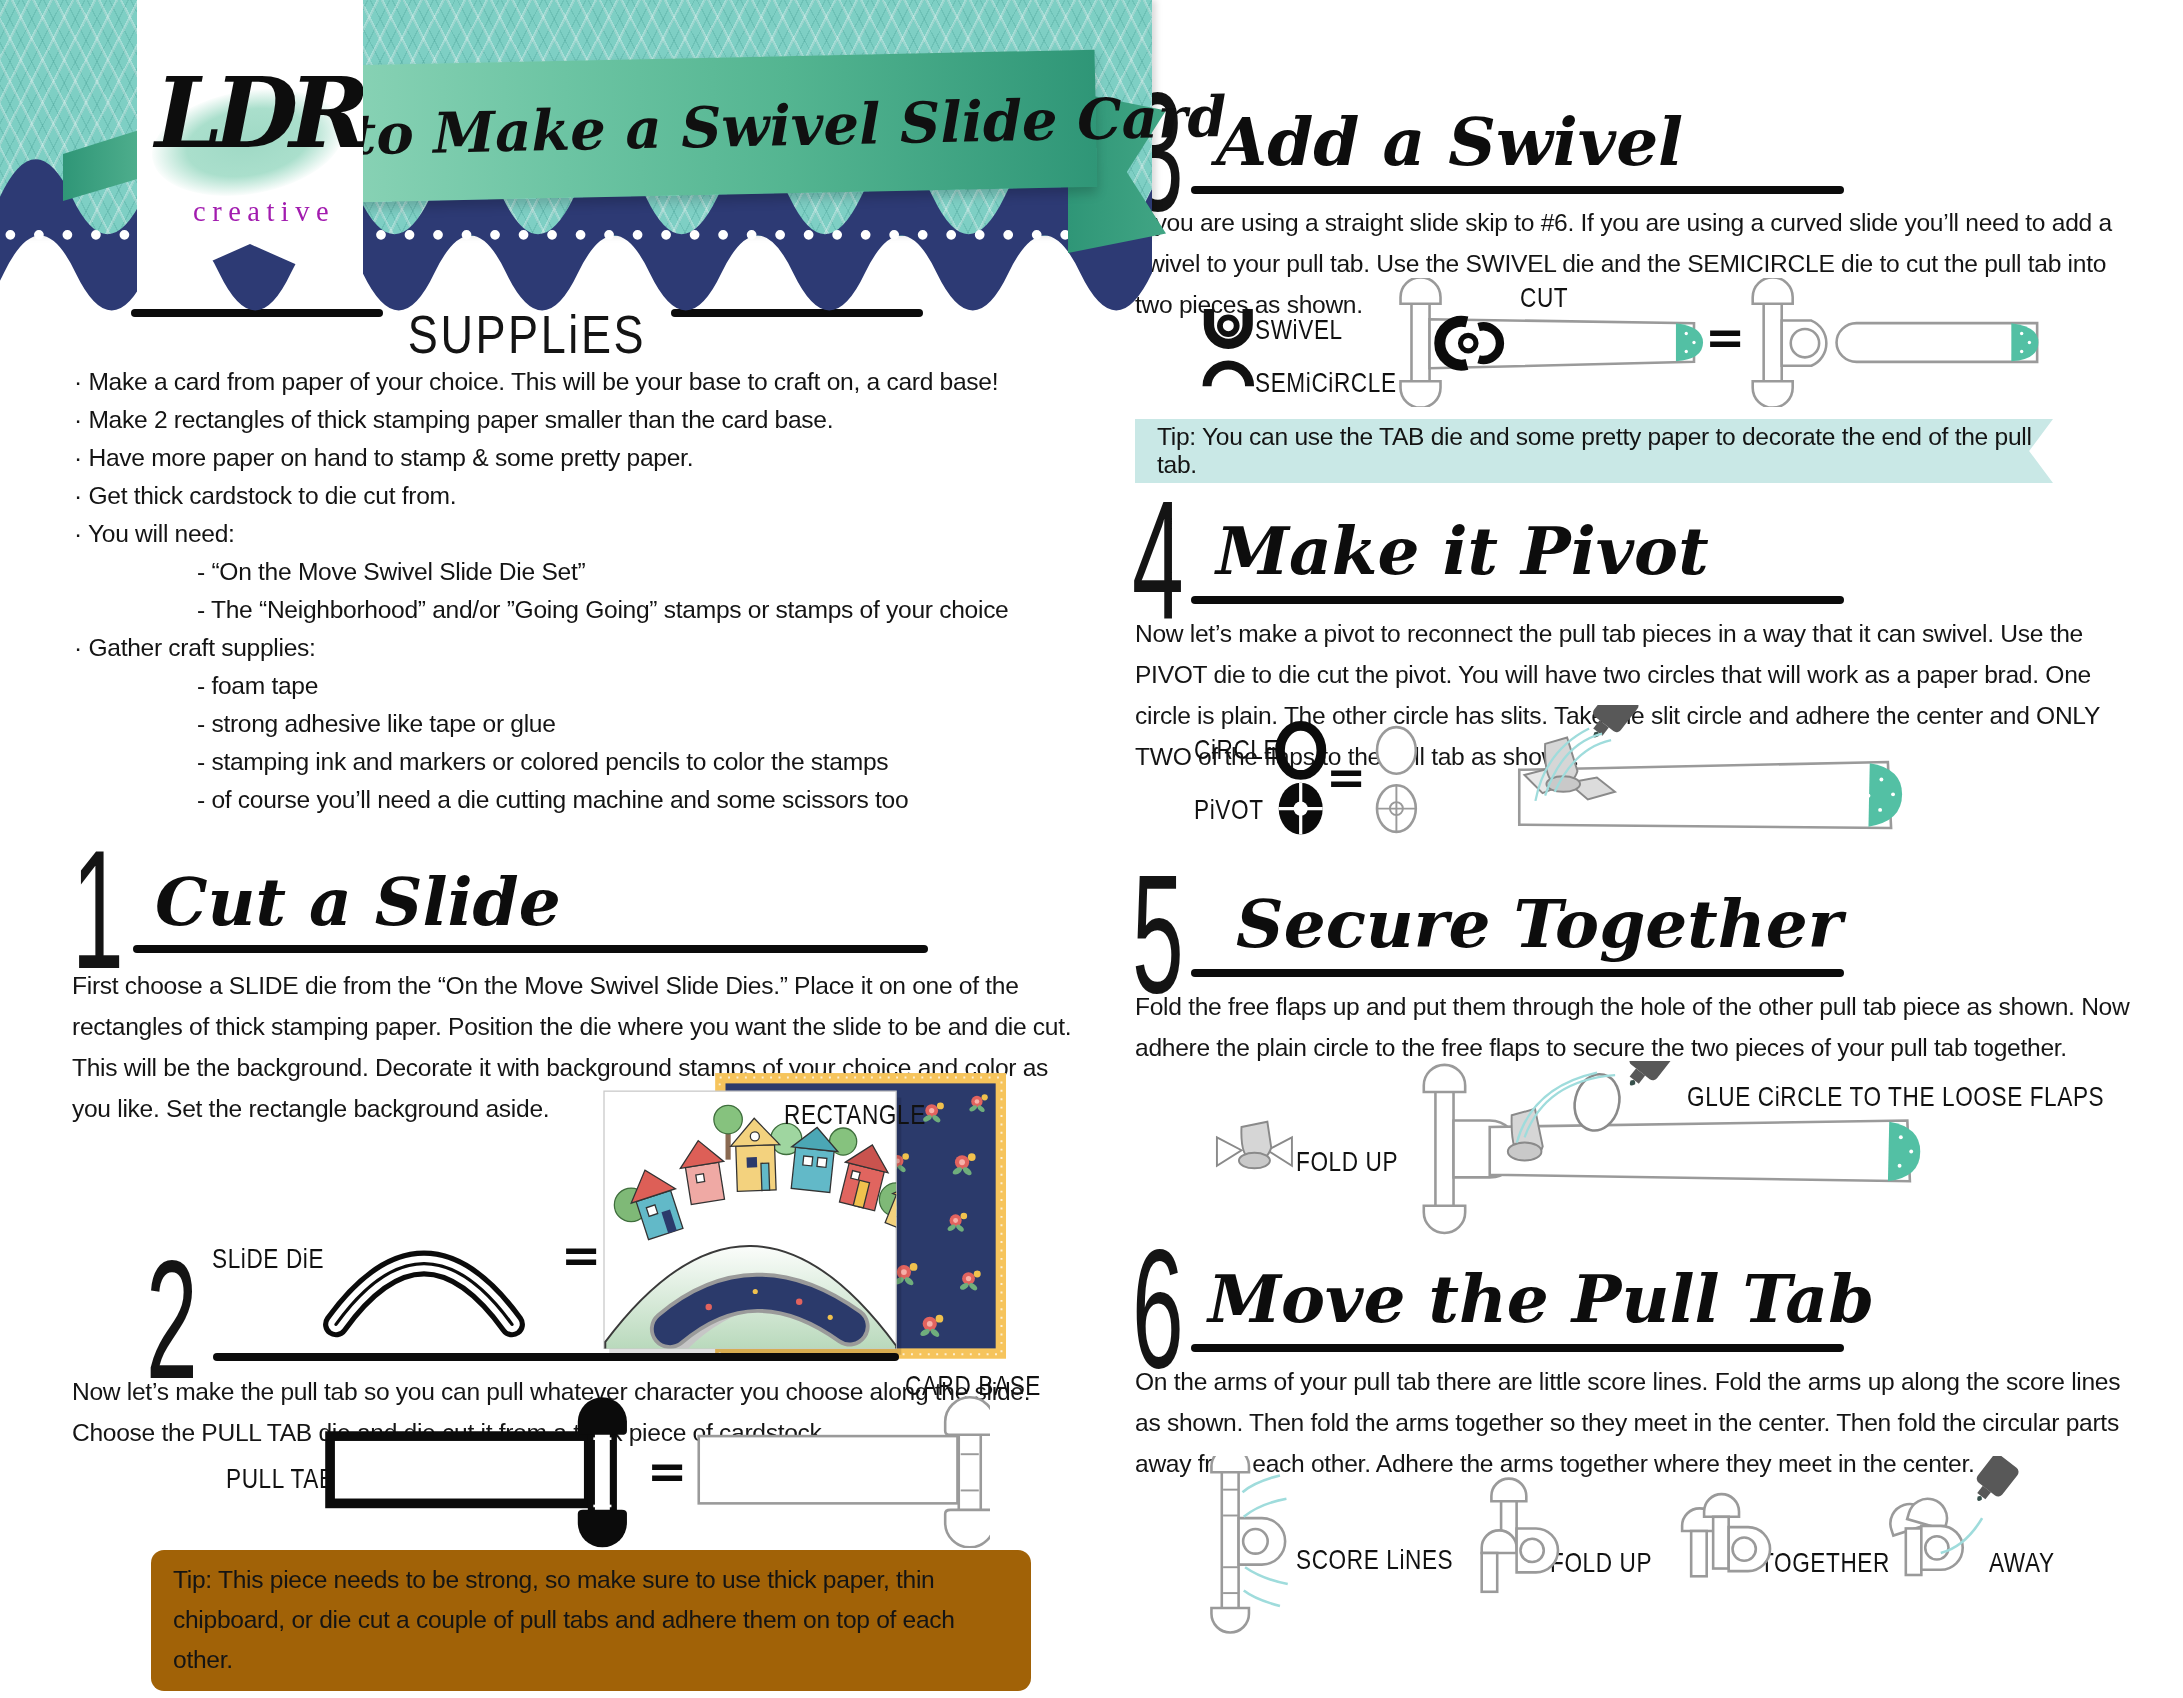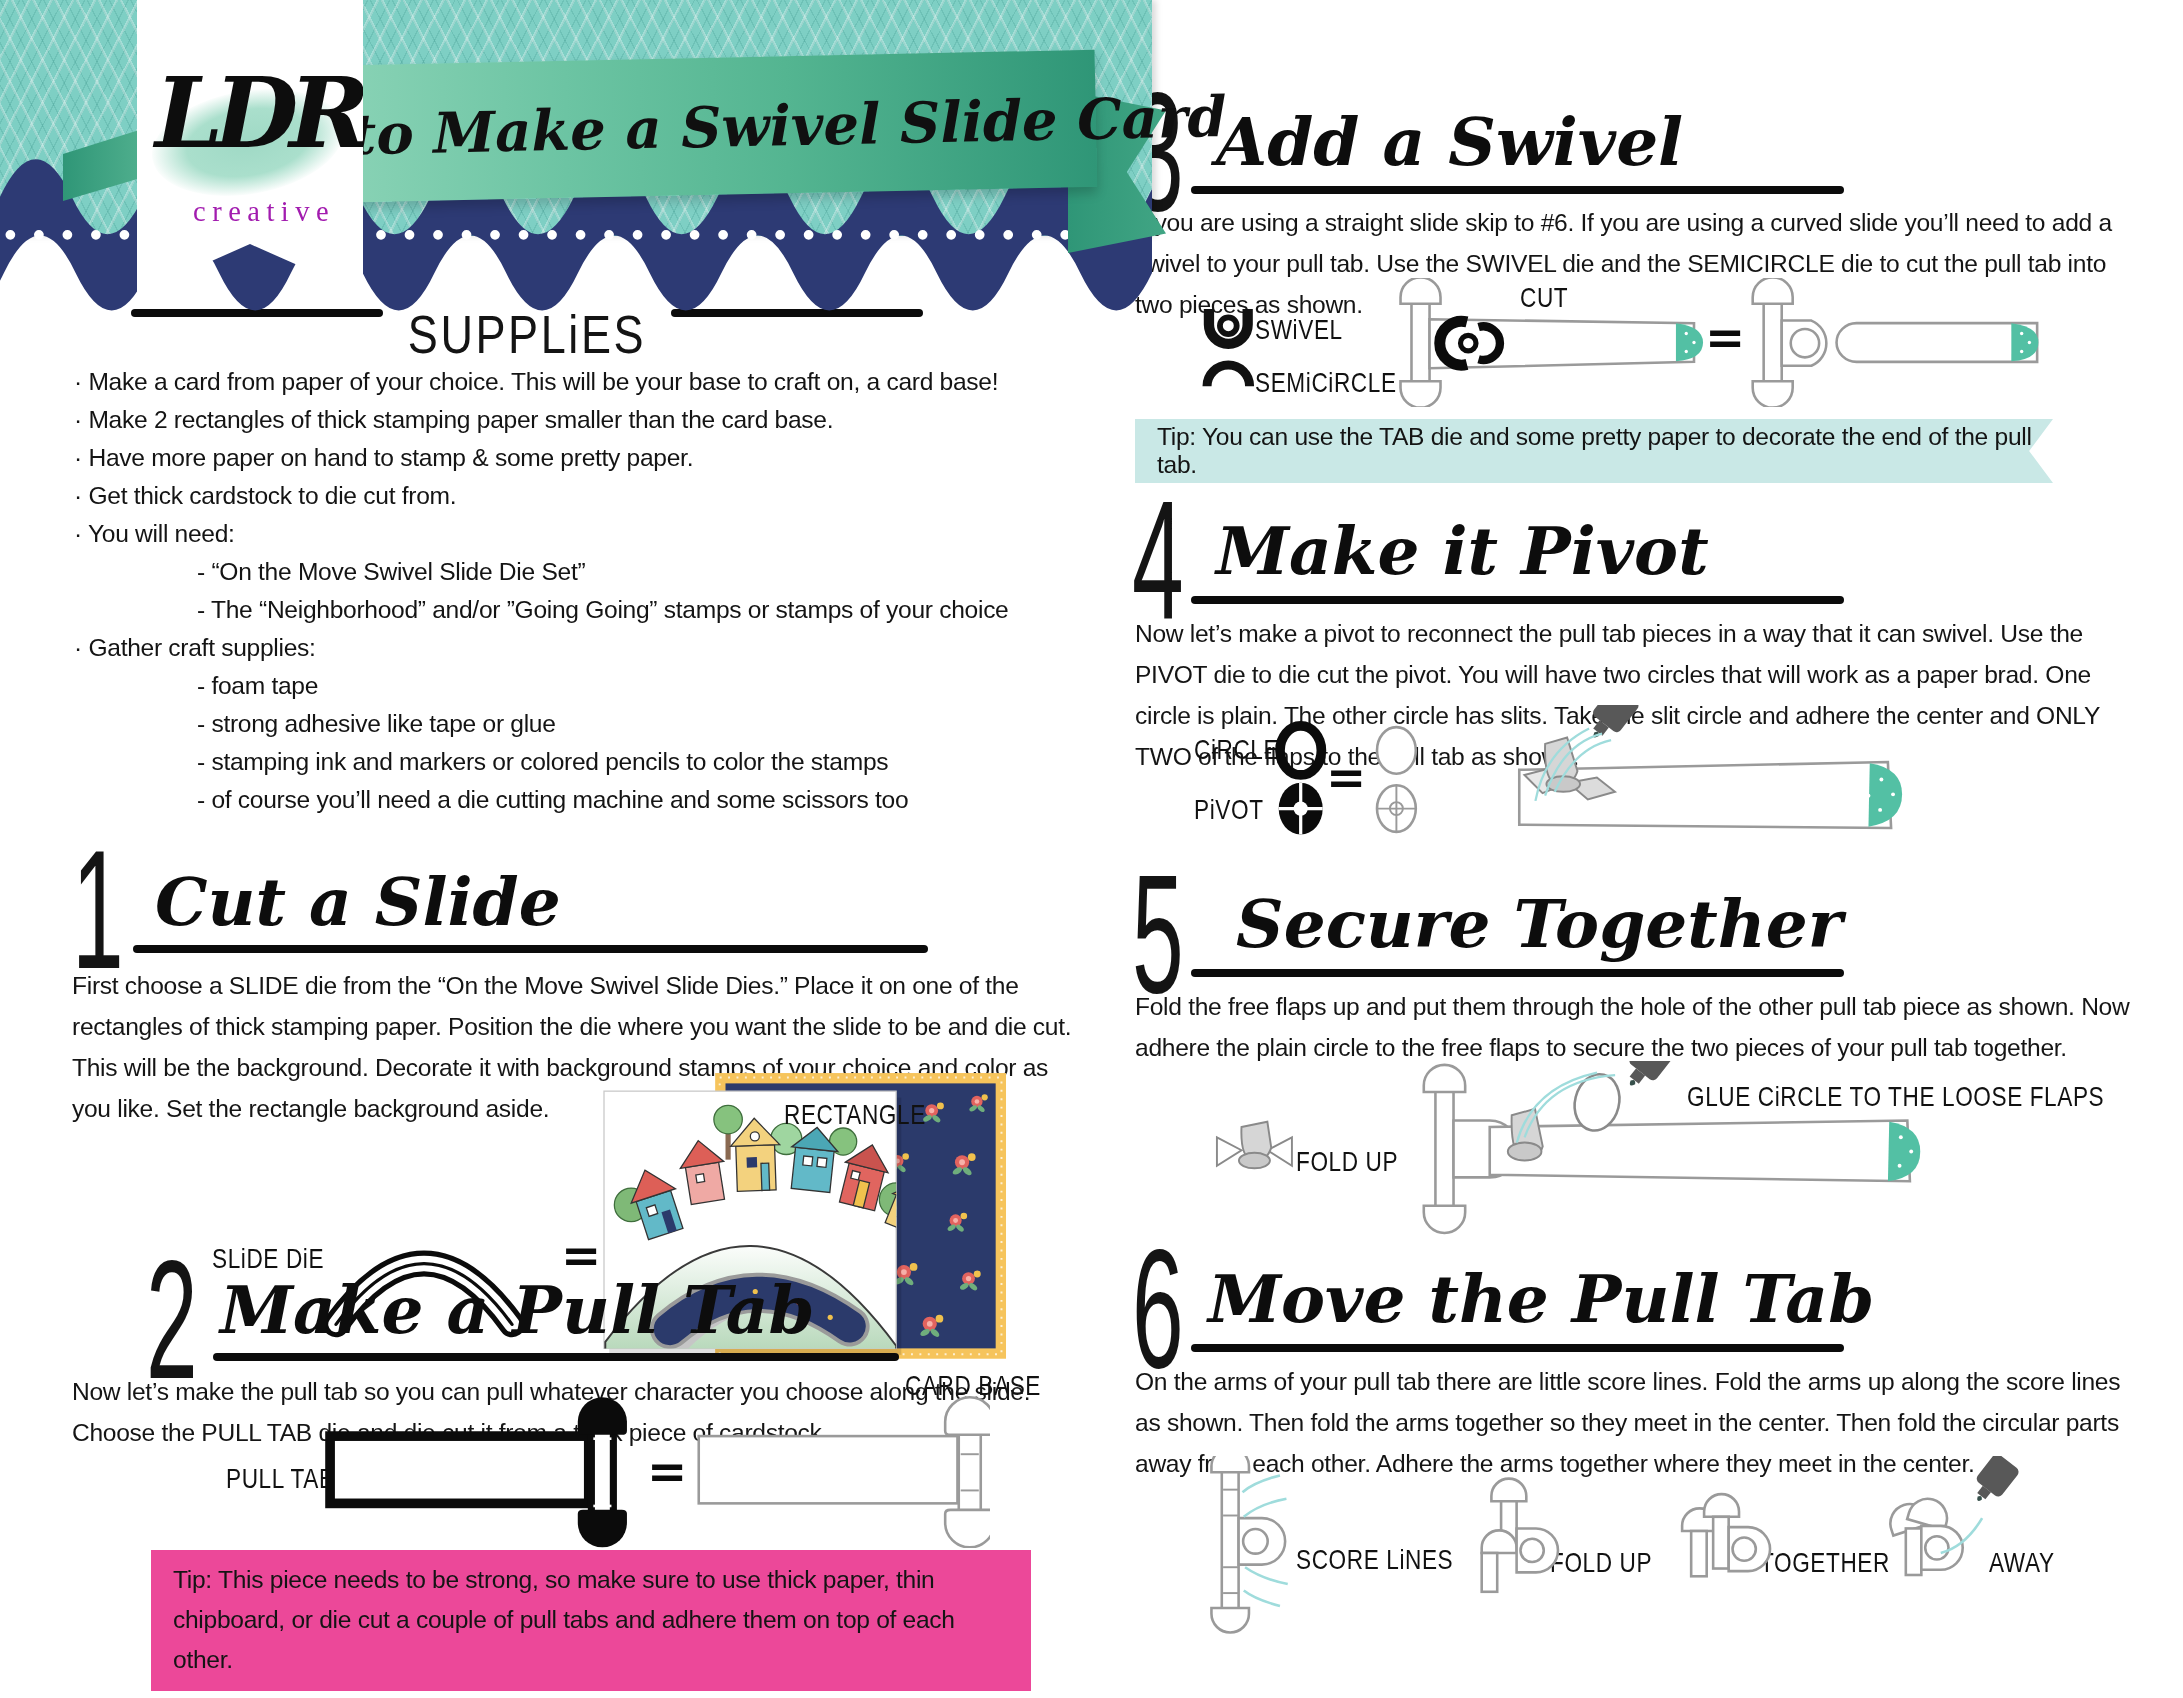--- a/index.html
+++ b/index.html
@@ -49,21 +49,21 @@
     white-space:nowrap;font-weight:400;}
   .hline{height:7.8px;background:#0b0b0b;border-radius:3.9px;}
   .bignum{font-family:"Liberation Sans",sans-serif;font-weight:400;font-size:169px;line-height:.82;
     display:inline-block;transform:scaleX(.55);transform-origin:left top;}
   .sectitle{font-family:"DejaVu Serif",serif;font-style:italic;font-weight:700;font-size:66px;
     white-space:nowrap;color:#0d0d0d;}
   .rule{position:absolute;height:8.4px;background:#0b0b0b;border-radius:4.5px;}
   .lbl{display:inline-block;font-size:22.6px;letter-spacing:0.6px;white-space:nowrap;
     transform:scaleY(1.25);transform-origin:left top;color:#111;}
   .eq{font-family:"DejaVu Sans",sans-serif;font-size:48px;font-weight:900;color:#0b0b0b;}
-  .tipbox{background:#ec4899;box-sizing:border-box;}
+  .tipbox{background:#a16207;box-sizing:border-box;border-radius:13px;}
   .tip-text{font-size:24.6px;line-height:40px;letter-spacing:-0.3px;padding:10.3px 22px;}
   .tipflag{background:#c9e8e6;clip-path:polygon(0 0,100% 0,97.4% 50%,100% 100%,0 100%);
     display:flex;align-items:center;box-sizing:border-box;padding-left:22px;}
   svg{display:block;}
 </style>
 </head>
 <body>
 
 <div class="page">
 
@@ -221,21 +221,20 @@
           <circle cx="320" cy="368" r="5" fill="#e2635e"></circle>
             <circle cx="368" cy="392" r="4" fill="#f0c14d"></circle>
         </g>
       </g>
     </g>
   </svg>
   <div class="abs lbl" style="left:784px;top:1099px;">RECTANGLE</div>
   <div class="abs lbl" style="left:905px;top:1370px;">CARD BASE</div>
 
   <div class="abs bignum" style="left:146px;top:1251px;">2</div>
-  <div class="abs sectitle" style="left:220px;top:1271px;">Make a Pull Tab</div>
   <div class="rule" style="left:213px;top:1353px;width:686px;"></div>
   <div class="abs bt" style="left:72px;top:1371px;width:1009px;">Now let’s make the pull tab so you can pull whatever character you choose along the slide. Choose the PULL TAB die and die cut it from a thick piece of cardstock.</div>
 
   <div class="abs lbl" style="left:226px;top:1463px;">PULL TAB</div>
   <svg class="abs" style="left:304px;top:1396px;" width="686" height="152" viewBox="0 0 1060 235">
 
     <g>
       <rect x="40" y="62" width="400" height="104" fill="#ffffff" stroke="#0b0b0b" stroke-width="15"></rect>
       <rect x="444" y="38" width="34" height="158" fill="#ffffff" stroke="#0b0b0b" stroke-width="11"></rect>
       <path d="M423,40 a38,38 0 0 1 76,0 l0,14 q0,6 -8,6 l-60,0 q-8,0 -8,-6 z" fill="#0b0b0b"></path>

